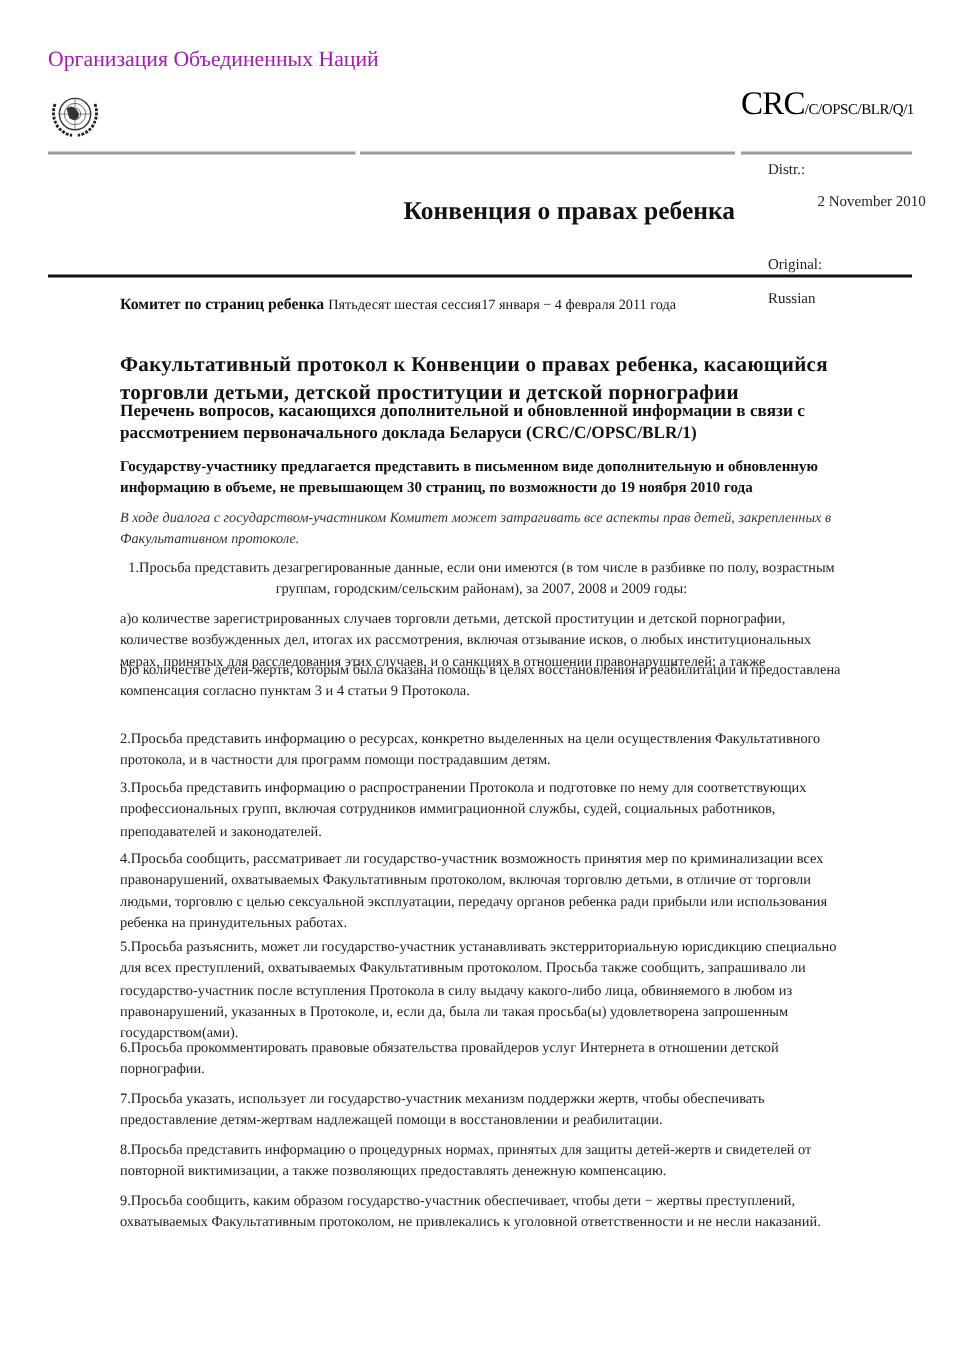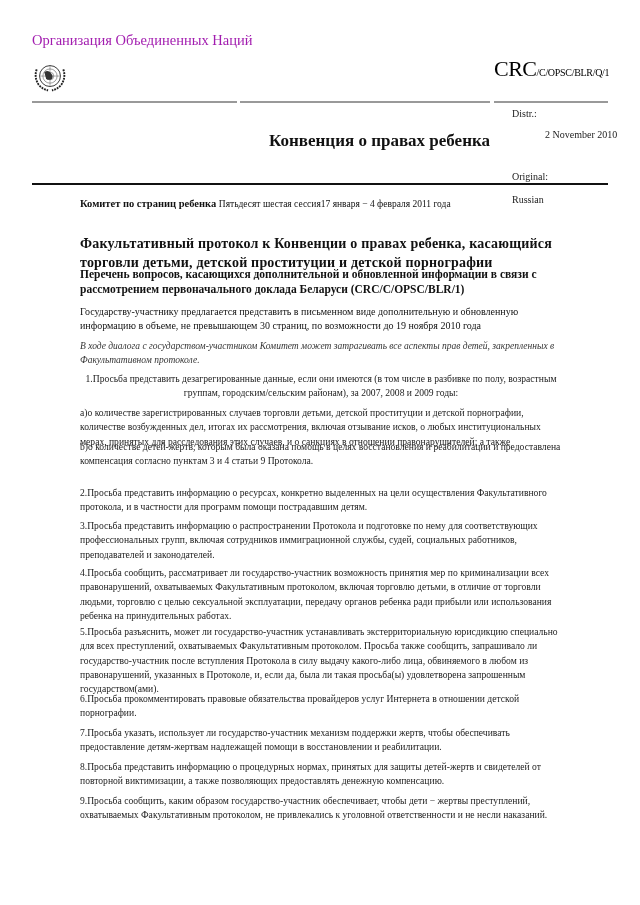--- a/index.html
+++ b/index.html
@@ -13,21 +13,21 @@
   .rule-top { top: 101px; height: 2px; background: #999; }
   .rule-bottom { left: 32px; top: 183px; width: 576px; height: 2px; background: #111; }
   .title { left: 200px; top: 131px; width: 290px; text-align: right; font-size: 17px; font-weight: bold; }
   .meta { left: 512px; font-size: 10px; color: #222; text-align: center; }
   .content { left: 80px; width: 482px; }
   .committee { top: 198px; font-size: 10.5px; white-space: nowrap; }
   .committee b { font-weight: bold; }
   .committee .sess { font-size: 9.5px; }
   .h1 { top: 222px; font-size: 14px; font-weight: bold; line-height: 19px; letter-spacing: 0.2px; margin-top: 12px; }
   .h2 { top: 267px; font-size: 11.5px; font-weight: bold; line-height: 15px; }
-  .req { top: 305px; font-size: 10px; font-weight: normal; line-height: 13.5px; }
+  .req { top: 305px; font-size: 10px; font-weight: bold; line-height: 13.5px; }
   .intro { top: 339px; font-size: 9.5px; font-style: italic; line-height: 14px; color: #333; }
   .para { font-size: 9.6px; line-height: 14.3px; color: #222; }
 </style>
 </head>
 <body>
 
 <div class="abs org">Организация Объединенных Наций</div>
 
 <svg class="abs logo" viewBox="0 0 40 40">
   <circle cx="20" cy="19" r="11" fill="none" stroke="#333" stroke-width="1"></circle>

